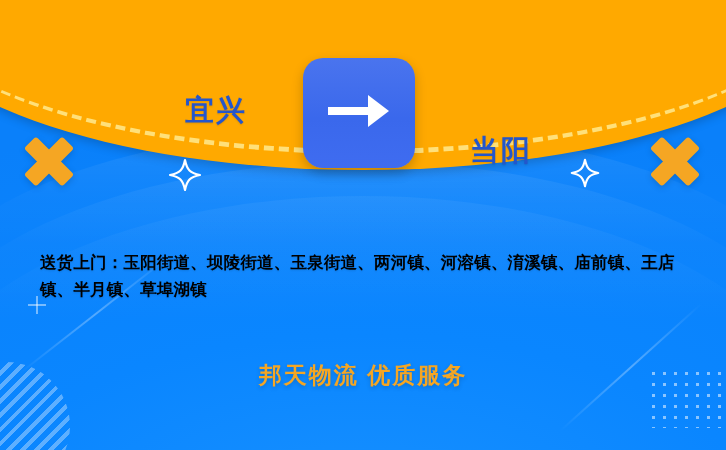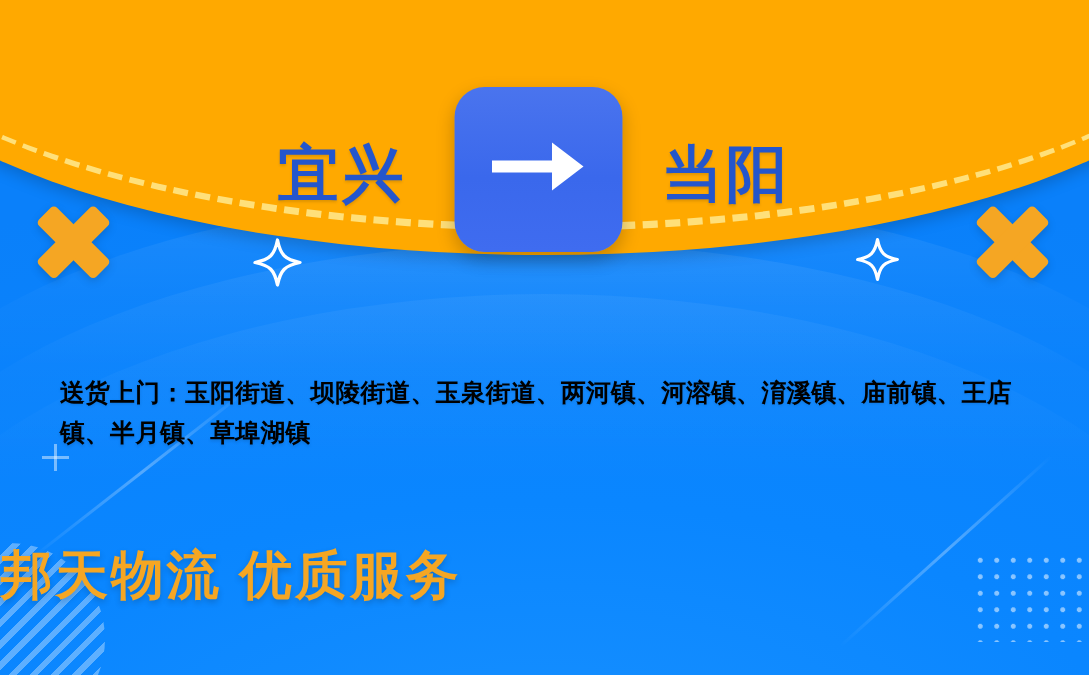--- a/index.html
+++ b/index.html
@@ -107,51 +107,51 @@
     background:linear-gradient(180deg,#4a74ee 0%,#3a68ec 55%,#3f6cf0 100%);
     border-radius:20px;
     box-shadow:0 5px 12px rgba(0,0,0,.22);
     display:flex; align-items:center; justify-content:center;
   }
 
   
   .city{
     position:absolute;
     top:96px;
-    font-size:41px;
+    font-size:29px;
     font-weight:bold;
     color:#2456cc;
     letter-spacing:2px;
     line-height:1;
     text-shadow:0 1px 2px rgba(0,0,0,.13);
     white-space:nowrap;
   }
   .city-from{ left:185px; }
-  .city-to{   left:441px; }
+  .city-to{   left:470px;margin-top:40px; }
 
   
   .delivery{
     position:absolute;
     left:40px; top:249px;
     width:652px;
     color:#000000;
     font-size:16.5px;
     font-weight:bold;
     line-height:1.62;
     letter-spacing:.2px;
     text-shadow:0 1px 2px rgba(0,0,0,.12);
   }
 
   
   .slogan{
     position:absolute;
     left:0; right:0; top:360px;
-    text-align:left;
+    text-align:center;
     color:#f5a623;
-    font-size:35px;
+    font-size:23px;
     font-weight:bold;
     letter-spacing:2px;
     text-shadow:0 2px 4px rgba(0,0,0,.18);
   }
 
   
   .striped-circle{
     position:absolute;
     left:-58px; top:362px;
     width:128px; height:128px;

